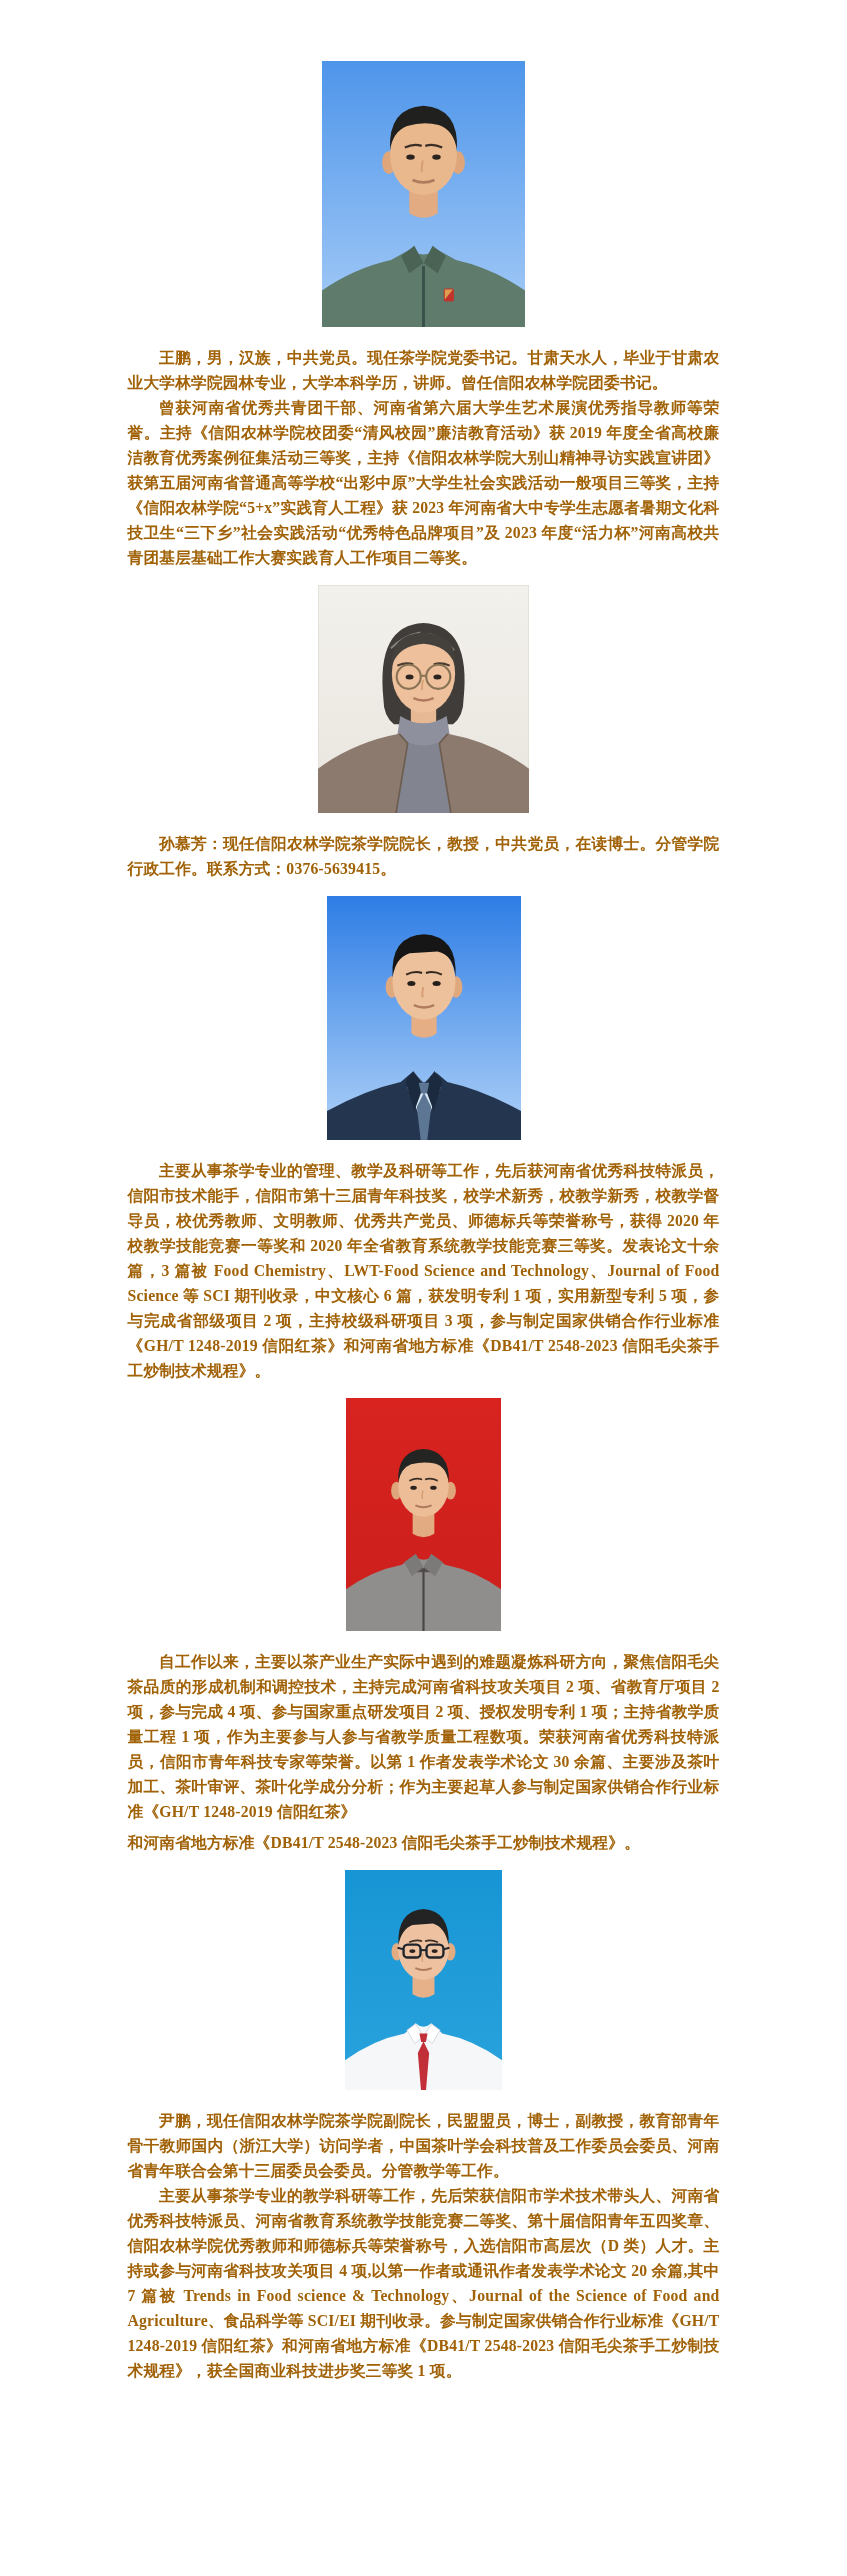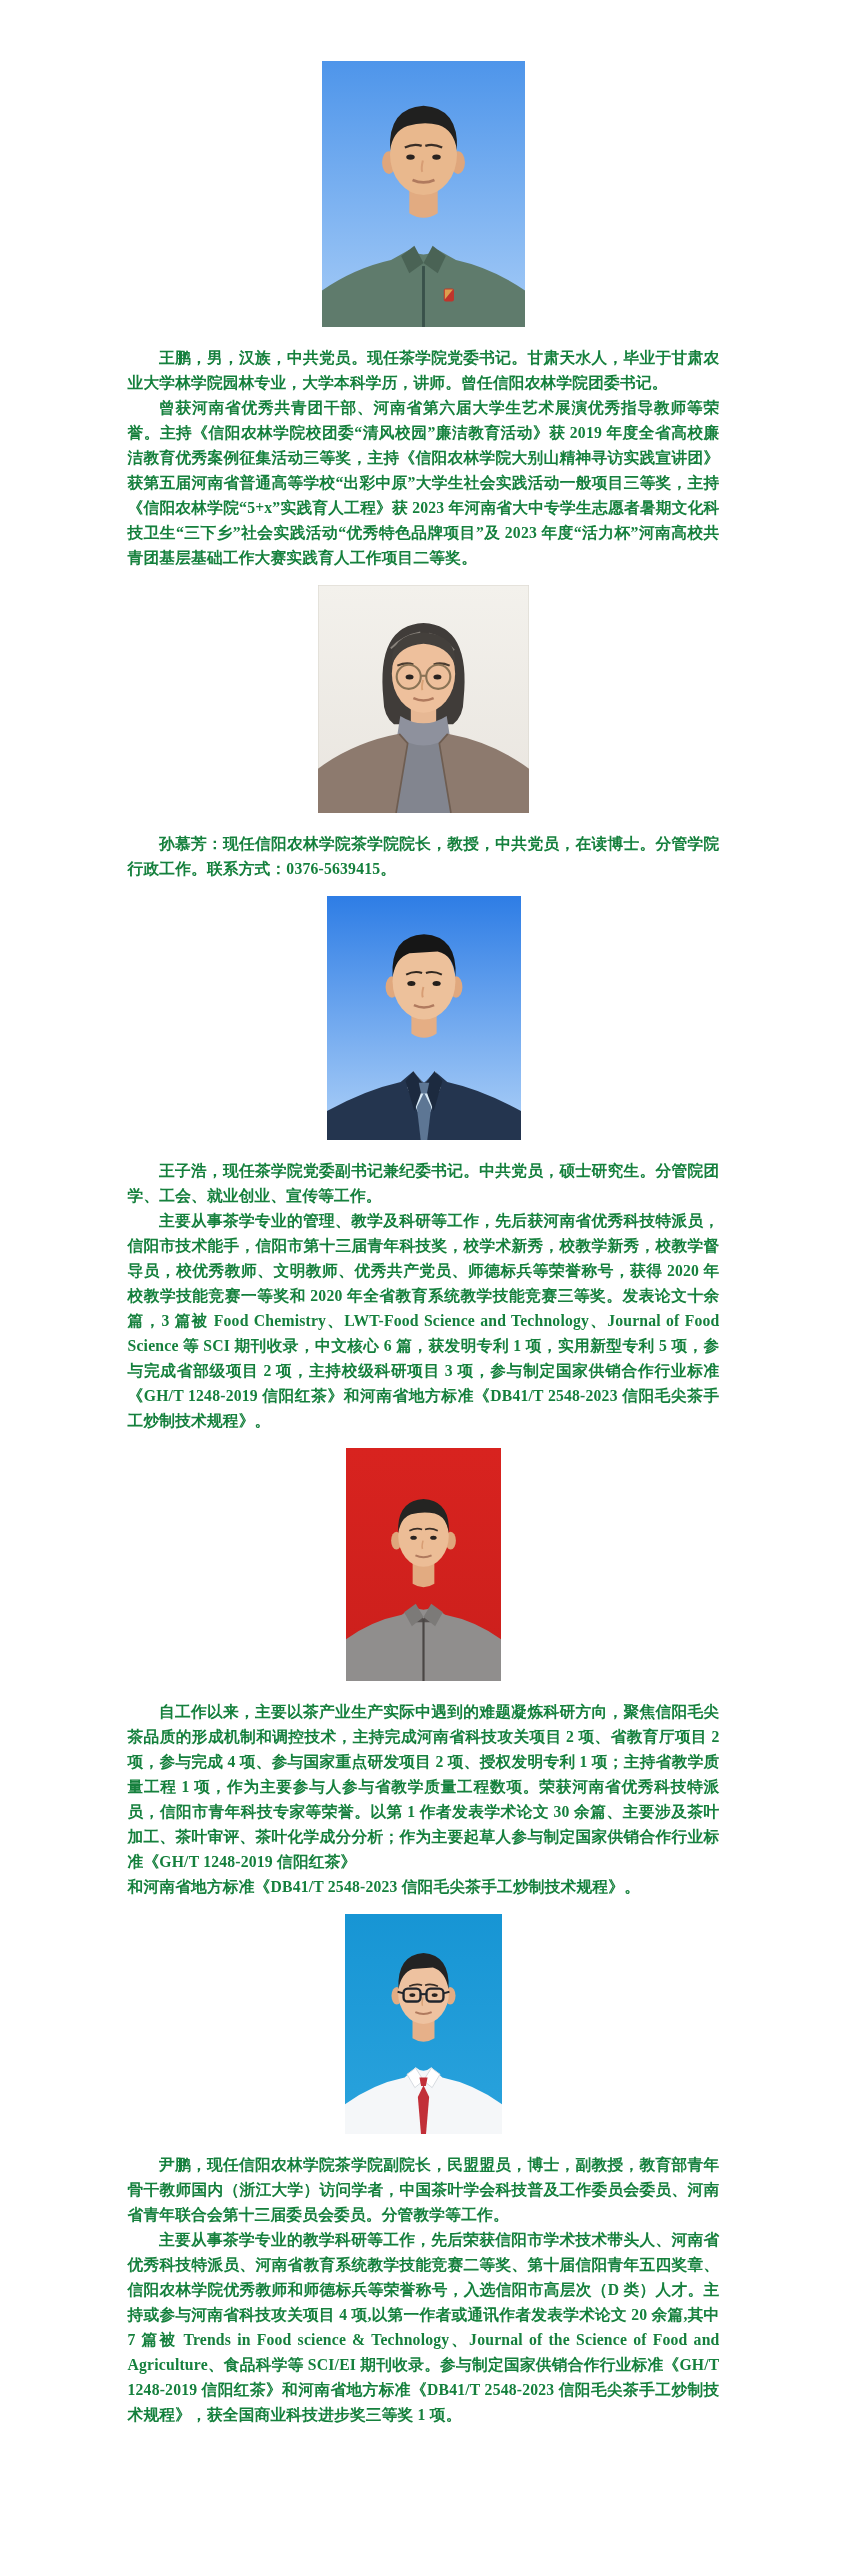--- a/index.html
+++ b/index.html
@@ -18,26 +18,26 @@
   .photo-1{width:203px;height:266px;margin-top:36px;margin-bottom:21.5px;}
   .photo-2{width:211px;height:228px;margin-top:16.5px;margin-bottom:18px;}
   .photo-3{width:194px;height:244px;margin-top:13.2px;margin-bottom:35px;}
   .photo-4{width:155px;height:233px;margin-top:16.5px;margin-bottom:18px;}
   .photo-5{width:157px;height:220px;margin-top:21.5px;margin-bottom:25px;}
   p.para{
     margin:0;
     font-size:15.7px;
     line-height:25px;
     font-weight:700;
-    color:#15803d;
+    color:#a16207;
     text-align:justify;
     text-indent:2em;
     letter-spacing:0.2px;
   }
-  p.cont{text-indent:0;margin-top:0;}
+  p.cont{text-indent:0;margin-top:6px;}
 </style>
 </head>
 <body>
 
 <div class="page">
   <div class="content">
 
     <section class="profile">
       <figure class="photo photo-1">
         <svg viewBox="0 0 100 131" preserveAspectRatio="none">
@@ -130,21 +130,20 @@
           <ellipse cx="50" cy="44" rx="16.2" ry="19.8" fill="#edc19b"></ellipse>
           <path d="M33.8 42 Q32.5 20.5 50 19.8 Q67.5 20.8 66.2 42 Q65.5 30.5 57 28.6 L42.5 29.6 Q35.3 32 33.8 42 Z" fill="#161616"></path>
           <path d="M40.8 40.6 q4.4 -2.2 8.2 -0.8" stroke="#31271f" stroke-width="1.1" fill="none"></path>
           <path d="M51 39.8 q3.8 -1.4 8.2 0.8" stroke="#31271f" stroke-width="1.1" fill="none"></path>
           <ellipse cx="43.5" cy="45.2" rx="2.1" ry="1.3" fill="#241f1b"></ellipse>
           <ellipse cx="56.5" cy="45.2" rx="2.1" ry="1.3" fill="#241f1b"></ellipse>
           <path d="M49.7 47 q-1 3.8 -0.3 5.4" stroke="#d79d74" stroke-width="1" fill="none"></path>
           <path d="M44.8 56.4 q5.2 2.4 10.4 0" stroke="#b07a5e" stroke-width="1.3" fill="none"></path>
         </svg>
       </figure>
-      <p class="para">王子浩，现任茶学院党委副书记兼纪委书记。中共党员，硕士研究生。分管院团学、工会、就业创业、宣传等工作。</p>
       <p class="para">主要从事茶学专业的管理、教学及科研等工作，先后获河南省优秀科技特派员，信阳市技术能手，信阳市第十三届青年科技奖，校学术新秀，校教学新秀，校教学督导员，校优秀教师、文明教师、优秀共产党员、师德标兵等荣誉称号，获得 2020 年校教学技能竞赛一等奖和 2020 年全省教育系统教学技能竞赛三等奖。发表论文十余篇，3 篇被 Food Chemistry、LWT-Food Science and Technology、Journal of Food Science 等 SCI 期刊收录，中文核心 6 篇，获发明专利 1 项，实用新型专利 5 项，参与完成省部级项目 2 项，主持校级科研项目 3 项，参与制定国家供销合作行业标准《GH/T 1248-2019 信阳红茶》和河南省地方标准《DB41/T 2548-2023 信阳毛尖茶手工炒制技术规程》。</p>
     </section>
 
     <section class="profile">
       <figure class="photo photo-4">
         <svg viewBox="0 0 100 151" preserveAspectRatio="none">
           <defs>
             <linearGradient id="g4" x1="0" y1="0" x2="0" y2="1">
               <stop offset="0" stop-color="#d8231f"></stop>
               <stop offset="1" stop-color="#cb1f1c"></stop>

